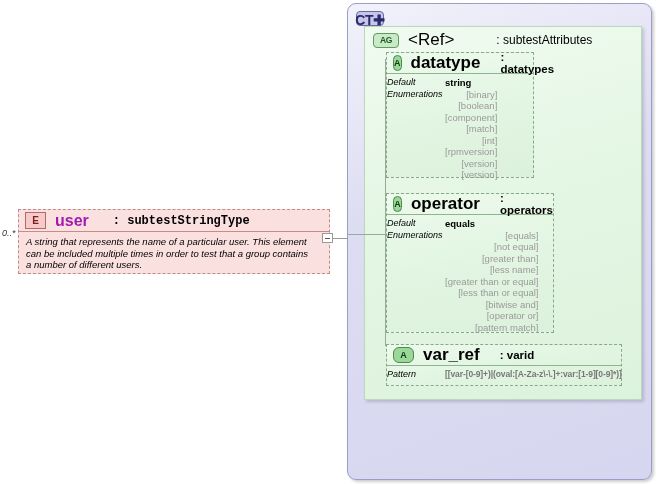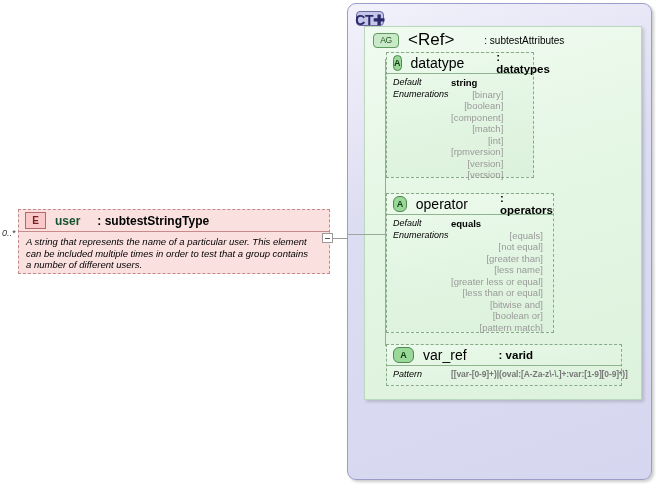--- a/index.html
+++ b/index.html
@@ -19,22 +19,22 @@
   #user-header{
     height:22px;display:flex;align-items:center;padding-left:6px;
     border-bottom:1px solid #c88a8a;box-sizing:border-box;
   }
   .badge-e{
     width:19px;height:15px;border:1px solid #b06a6a;background:#f9c9c9;
     color:#7a2020;font-size:10px;font-weight:bold;
     display:flex;align-items:center;justify-content:center;
     margin-right:9px;
   }
-  #user-name{font-size:12px;font-weight:bold;color:#14532d;}
-  #user-type{font-size:12px;font-weight:bold;color:#000;margin-left:17px;}
+  #user-name{font-size:16px;font-weight:bold;color:#a21caf;}
+  #user-type{font-size:12px;font-weight:bold;color:#000;margin-left:24px;font-family:Liberation Mono, monospace;}
   #user-doc{
     padding:4px 20px 0 7px;font-size:9.5px;font-style:italic;
     line-height:11.5px;color:#000;
   }
   #cardinality{
     position:absolute;left:2px;top:228px;font-size:9px;font-style:italic;color:#333;
   }
 
   
   #conn-line-a{position:absolute;left:330px;top:238px;width:10px;height:1px;background:#9a9a9a;}
@@ -72,50 +72,50 @@
     background:#e6f7e6;border:1px solid #bcd8bc;
     box-sizing:border-box;
     box-shadow:2px 2px 3px rgba(0,0,0,0.16);
     background:linear-gradient(165deg,#f0fbf0 0%,#e4f6e4 45%,#ddf2dd 100%);
   }
   #ag-header{
     position:absolute;left:8px;top:5px;height:16px;display:flex;align-items:center;
   }
   .badge-ag{
     width:24px;height:13px;border:1px solid #5f9a5f;background:#c9e9c9;
-    border-radius:4px;color:#1d5a1d;font-size:8.5px;font-weight:normal;
+    border-radius:4px;color:#1d5a1d;font-size:8.5px;font-weight:bold;
     display:flex;align-items:center;justify-content:center;margin-right:9px;
     letter-spacing:-0.3px;
   }
   #ag-ref{font-size:17px;color:#000;}
-  #ag-type{font-size:10px;color:#000;margin-left:30px;}
+  #ag-type{font-size:12px;color:#000;margin-left:42px;}
 
   
   .tree{position:absolute;background:#9aaa9a;}
 
   
   .attr-box{
     position:absolute;border:1px dashed #88aa88;box-sizing:border-box;
     background:linear-gradient(170deg,#edfaed 0%,#e2f5e2 50%,#dcf1dc 100%);
   }
   .attr-header{
     height:21px;display:flex;align-items:center;padding-left:6px;
     border-bottom:1px solid #8fb58f;box-sizing:border-box;
   }
   .badge-a{
     width:19px;height:14px;border:1px solid #4e8a4e;background:#9ad89a;
     border-radius:6px;color:#0f3d0f;font-size:9px;font-weight:bold;
     display:flex;align-items:center;justify-content:center;margin-right:9px;
   }
-  .attr-name{font-size:14px;font-weight:normal;color:#000;}
-  .attr-type{font-size:11.5px;font-weight:bold;color:#000;margin-left:32px;}
+  .attr-name{font-size:17px;font-weight:bold;color:#000;}
+  .attr-type{font-size:11.5px;font-weight:bold;color:#000;margin-left:20px;}
   .facets{position:relative;padding:3px 0 0 0;}
   .facet-row{display:flex;align-items:flex-start;line-height:11.5px;}
   .facet-label{
-    width:58px;flex:none;padding-left:6px;font-size:9px;font-style:italic;color:#000;
+    width:58px;flex:none;font-size:9px;font-style:italic;color:#000;
   }
   .facet-default{font-size:9.5px;font-weight:bold;color:#000;}
   .enum-list{font-size:9.5px;color:#9a9a9a;line-height:11.5px;text-align:right;}
   .enum-item{display:block;}
   .pattern-value{font-size:8.5px;color:#777;letter-spacing:-0.1px;white-space:nowrap;font-weight:bold;}
 </style>
 </head>
 <body>
 
 <div class="canvas">
@@ -196,24 +196,24 @@
         <span class="facet-label">Default</span>
         <span class="facet-default">equals</span>
       </div>
       <div class="facet-row">
         <span class="facet-label">Enumerations</span>
         <span class="enum-list">
             <span class="enum-item">[equals]</span>
             <span class="enum-item">[not equal]</span>
             <span class="enum-item">[greater than]</span>
             <span class="enum-item">[less name]</span>
-            <span class="enum-item">[greater less or equal]</span>
+            <span class="enum-item">[greater than or equal]</span>
             <span class="enum-item">[less than or equal]</span>
             <span class="enum-item">[bitwise and]</span>
-            <span class="enum-item">[boolean or]</span>
+            <span class="enum-item">[operator or]</span>
             <span class="enum-item">[pattern match]</span>
           </span>
       </div>
     </div>
   </div>
 
   <div class="attr-box" style="left:386px;top:344px;width:236px;height:42px;">
     <div class="attr-header">
       <span class="badge-a">A</span>
       <span class="attr-name">var_ref</span>

